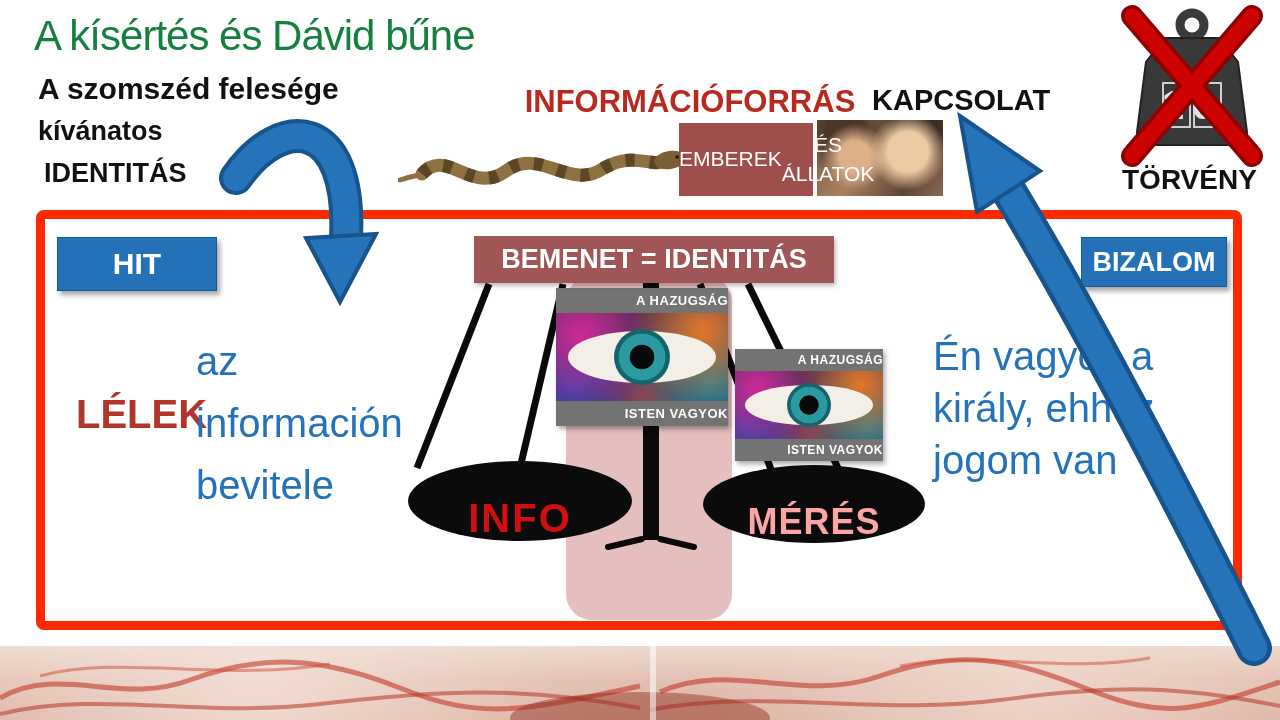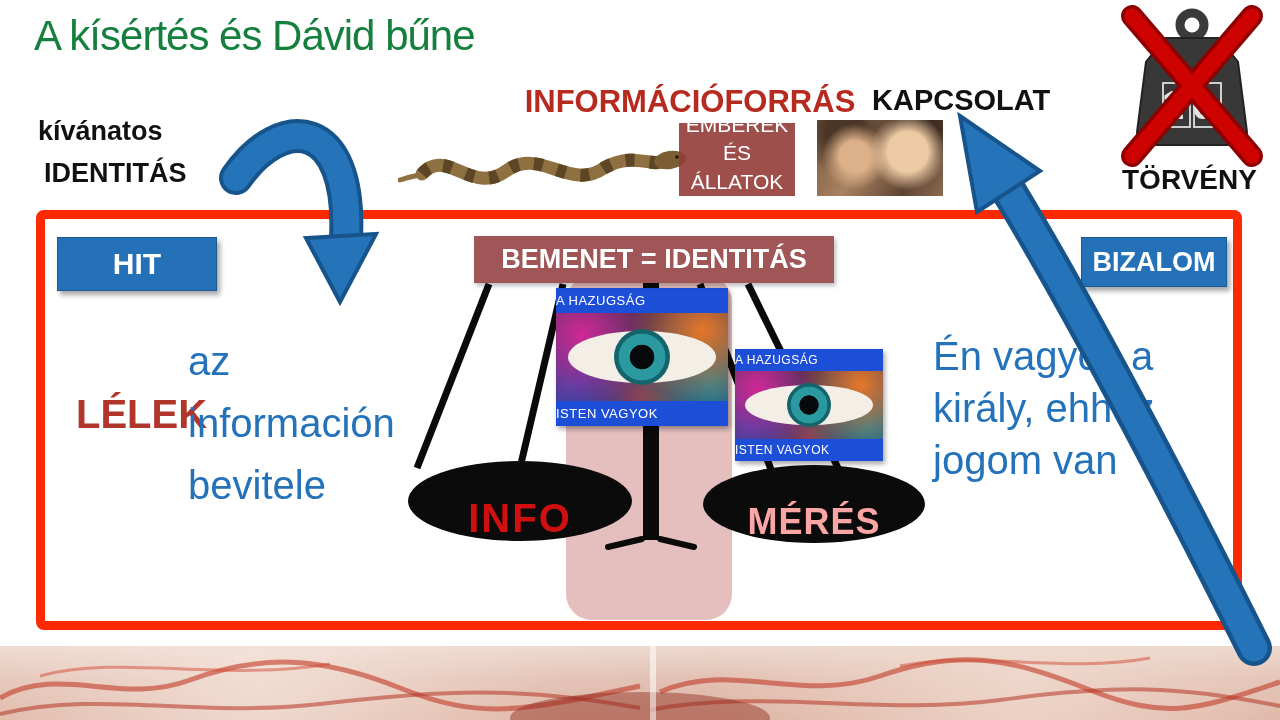--- a/index.html
+++ b/index.html
@@ -11,22 +11,22 @@
   .sub1{left:38px;top:72px;font-size:30px;font-weight:600;z-index:2;}
   .sub2{left:38px;top:116px;font-size:27px;font-weight:600;z-index:2;}
   .sub3{left:44px;top:158px;font-size:27px;font-weight:600;z-index:2;}
 
   .info-source{left:478px;top:84px;width:344px;text-align:center;font-size:31px;font-weight:700;
                color:#b72a20;z-index:2;margin-left:40px;}
   .kapcsolat{left:872px;top:84px;font-size:29px;font-weight:600;color:#111;z-index:2;}
 
   .snake{left:398px;top:126px;width:292px;height:76px;z-index:2;}
 
-  .people-box{left:679px;top:123px;width:116px;height:73px;background:rgba(148,60,56,0.9);
-              color:#fff;display:flex;flex-direction:column;align-items:center;justify-content:flex-end;
+  .people-box{left:679px;top:123px;width:134px;height:73px;background:rgba(148,60,56,0.9);
+              color:#fff;display:flex;flex-direction:row;align-items:center;justify-content:flex-start;
               font-size:21px;line-height:1.35;z-index:3;text-align:center;}
   .people-photo{left:817px;top:120px;width:126px;height:76px;z-index:2;
     background:
       radial-gradient(circle at 72% 42%, #eccaa4 0 20%, rgba(236,202,164,0) 38%),
       radial-gradient(circle at 30% 48%, #dcb089 0 16%, rgba(220,176,137,0) 34%),
       radial-gradient(circle at 78% 12%, #3d2c20 0 18%, rgba(61,44,32,0) 40%),
       radial-gradient(circle at 22% 15%, #4a3526 0 16%, rgba(74,53,38,0) 38%),
       linear-gradient(120deg,#7a5a44,#a88260 40%,#5f4434 75%,#8a6a50);}
 
   .weight{left:1116px;top:4px;width:152px;height:168px;z-index:2;}
@@ -45,21 +45,21 @@
           z-index:6;box-shadow:2px 3px 4px rgba(0,0,0,0.25);}
 
   .head-pole{left:566px;top:276px;width:166px;height:344px;background:rgba(227,188,187,0.95);
              border-radius:26px;z-index:2;}
 
   .scale-lines{left:0;top:0;width:1280px;height:720px;z-index:3;pointer-events:none;}
 
   .card{z-index:4;box-shadow:2px 3px 5px rgba(0,0,0,0.35);}
   .card1{left:556px;top:288px;width:172px;}
   .card2{left:735px;top:349px;width:148px;}
-  .card-bar{background:#1d4ed8;color:#fff;text-align:left;font-weight:400;letter-spacing:0.5px;}
+  .card-bar{background:#737373;color:#fff;text-align:right;font-weight:700;letter-spacing:0.5px;}
   .card1 .card-bar{font-size:13px;padding:5px 0;}
   .card2 .card-bar{font-size:12px;padding:4px 0;}
   .eye{position:relative;overflow:hidden;
     background:
       radial-gradient(circle at 15% 25%, rgba(214,40,150,.95), rgba(214,40,150,0) 45%),
       radial-gradient(circle at 85% 20%, rgba(238,120,36,.95), rgba(238,120,36,0) 45%),
       radial-gradient(circle at 10% 85%, rgba(60,70,180,.9), rgba(60,70,180,0) 50%),
       radial-gradient(circle at 90% 80%, rgba(30,140,160,.9), rgba(30,140,160,0) 50%),
       radial-gradient(circle at 50% 95%, rgba(200,60,40,.8), rgba(200,60,40,0) 45%),
       #4a3050;}
@@ -74,40 +74,41 @@
   .card2 .eye::after{width:44px;height:44px;}
 
   .pan{background:#0b0b0b;border-radius:50%;display:flex;align-items:flex-end;justify-content:center;
        z-index:5;}
   .pan-left{left:408px;top:461px;width:224px;height:80px;}
   .pan-left span{color:#d01010;font-weight:700;font-size:40px;letter-spacing:2px;}
   .pan-right{left:703px;top:465px;width:222px;height:78px;}
   .pan-right span{color:#fca5a5;font-weight:700;font-size:36px;letter-spacing:1px;}
 
   .lelek{left:76px;top:392px;font-size:40px;font-weight:600;color:#b0362c;z-index:6;}
-  .left-text{left:188px;top:330px;font-size:40px;line-height:62px;color:#2372ba;z-index:6;}
+  .left-text{left:196px;top:330px;font-size:40px;line-height:62px;color:#2372ba;z-index:6;}
   .right-text{left:933px;top:330px;font-size:40px;line-height:52px;color:#2372ba;z-index:6;}
 
   .arrows{left:0;top:0;width:1280px;height:720px;z-index:7;pointer-events:none;}
 
   .brain{left:0;top:646px;width:1280px;height:74px;z-index:1;
     background:
       radial-gradient(circle at 20% 30%, rgba(244,226,216,.9), rgba(244,226,216,0) 45%),
       radial-gradient(circle at 80% 35%, rgba(240,218,206,.9), rgba(240,218,206,0) 45%),
       linear-gradient(180deg,#ecd8ce,#ddb6a8 45%,#d5a492);}
   .brain svg{width:100%;height:100%;display:block;}
 </style>
 </head>
 <body>
 
 <div class="slide">
 
   <div class="abs frame"></div>
 
   <div class="abs title">A kísértés és Dávid bűne</div>
+  <div class="abs sub1">A szomszéd felesége</div>
   <div class="abs sub2">kívánatos</div>
   <div class="abs sub3">IDENTITÁS</div>
   <div class="abs info-source">INFORMÁCIÓFORRÁS</div>
   <div class="abs kapcsolat">KAPCSOLAT</div>
 
   <svg class="abs snake" viewBox="0 0 292 76">
     <path d="M2 54 C 14 50, 18 50, 26 48" fill="none" stroke="#8f7040" stroke-width="5" stroke-linecap="round"></path>
     <path d="M24 48 C 48 20, 74 70, 108 45 C 142 20, 172 66, 206 42 C 234 26, 252 40, 266 36" fill="none" stroke="#8f7040" stroke-width="13" stroke-linecap="round"></path>
     <path d="M24 48 C 48 20, 74 70, 108 45 C 142 20, 172 66, 206 42 C 234 26, 252 40, 266 36" fill="none" stroke="#5d4626" stroke-width="13" stroke-linecap="butt" stroke-dasharray="9 15"></path>
     <ellipse cx="272" cy="34" rx="16" ry="9" fill="#7c5e34" transform="rotate(-8 272 34)"></ellipse>

